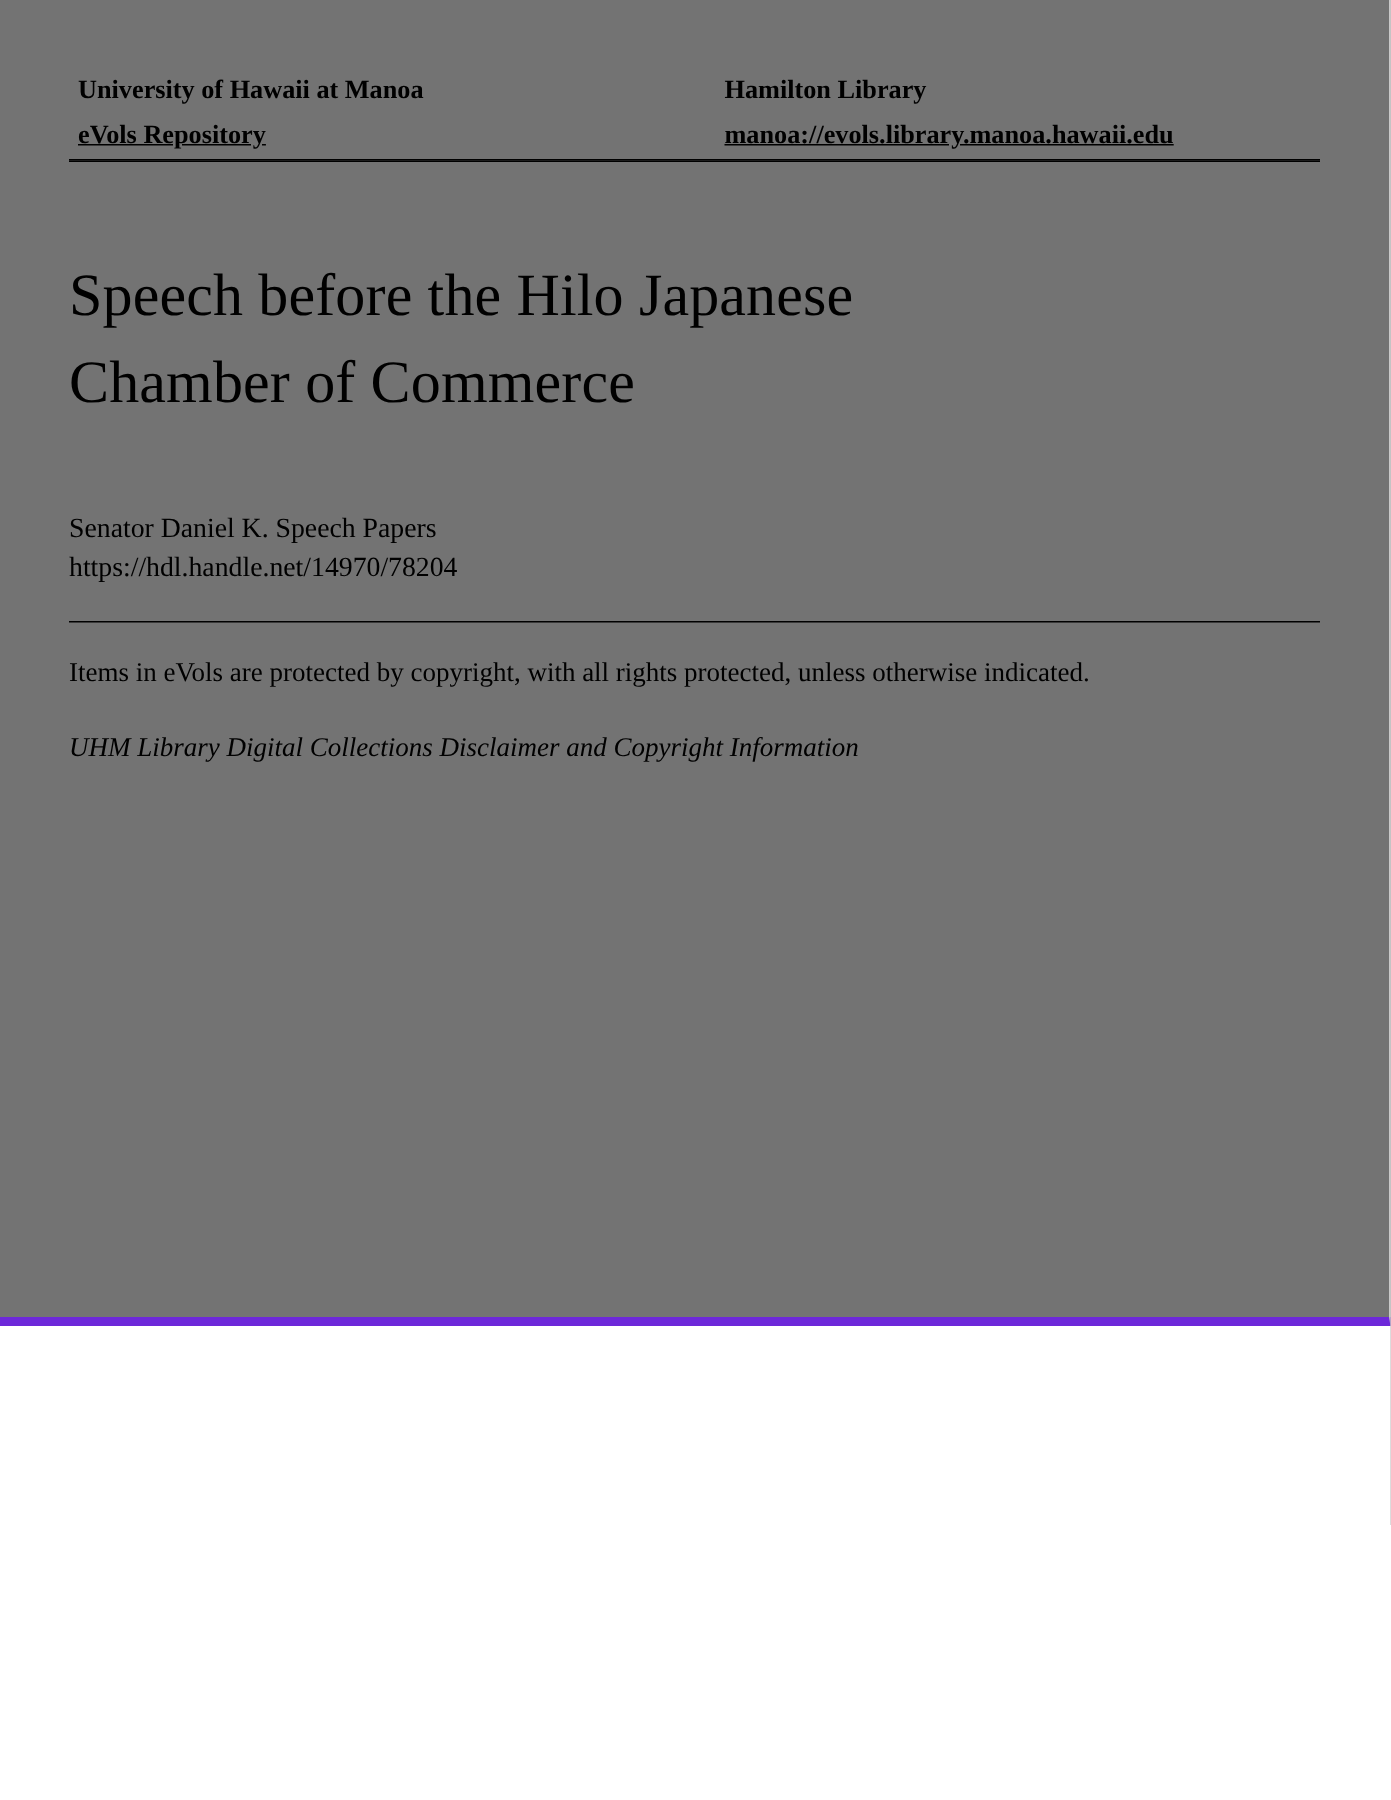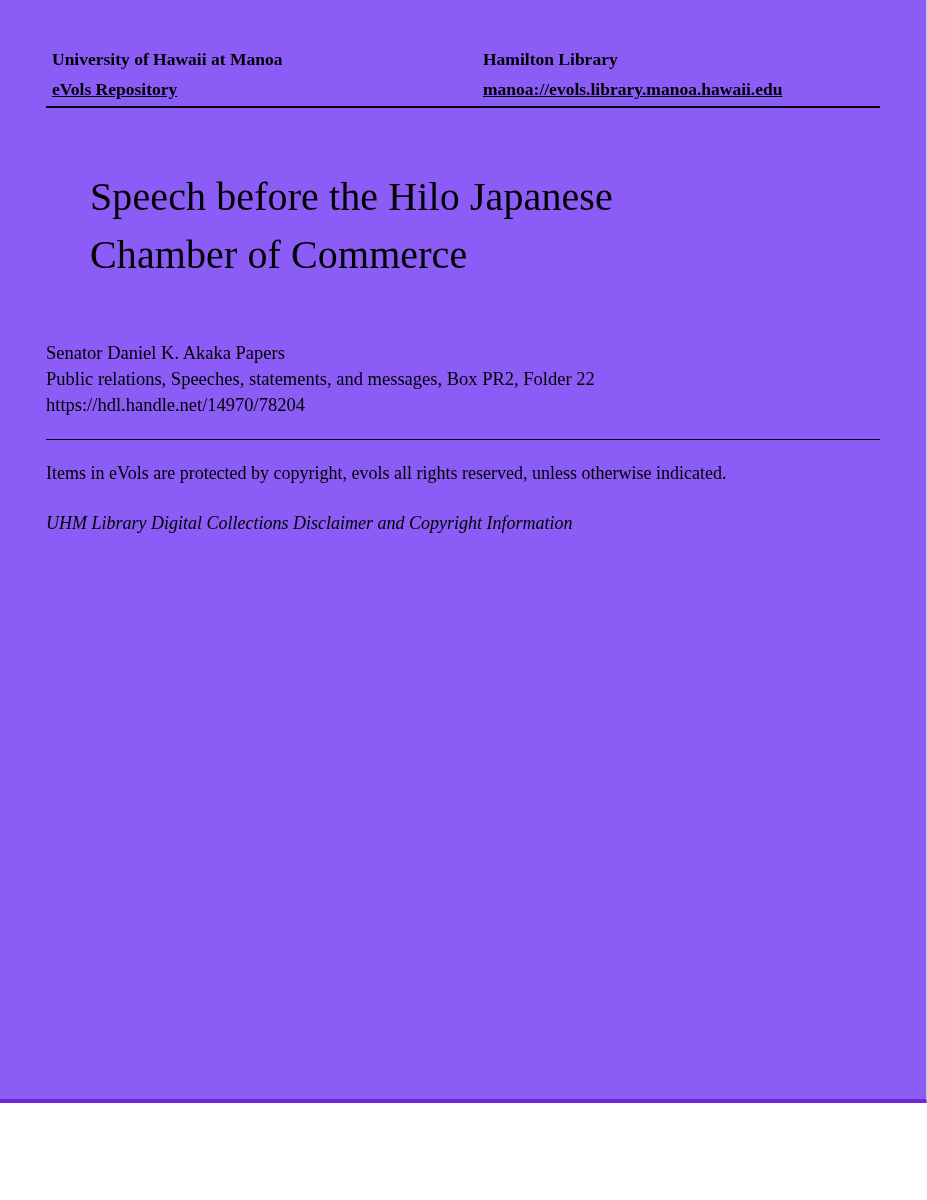--- a/index.html
+++ b/index.html
@@ -13,25 +13,25 @@
     font-family: "Liberation Serif", "DejaVu Serif", serif;
     color: #000000;
     position: relative;
     overflow: hidden;
   }
   .page {
     position: absolute;
     top: 0;
     left: 0;
     width: 927px;
-    height: 1103px;
-    background: #8b5cf6;
+    height: 884px;
+    background: #737373;
     box-sizing: border-box;
     border-right: 1px solid #c9c9c9;
-    border-bottom: 4px solid #6d28d9;
+    border-bottom: 6px solid #6d28d9;
   }
   .content {
     position: absolute;
     left: 46px;
     top: 44px;
     width: 834px;
   }
 
   
   .header-table {
@@ -72,21 +72,20 @@
   }
 
   
   .title {
     margin-top: 60px;
     font-size: 40px;
     line-height: 58px;
     font-weight: normal;
     letter-spacing: 0.1px;
     width: 640px;
-    margin-left: 44px;
   }
 
   
   .citation {
     margin-top: 57px;
     font-size: 18.5px;
     line-height: 25.8px;
   }
   .citation div {
     white-space: nowrap;
@@ -136,25 +135,24 @@
         <td colspan="2" style="padding:0;">
           <div class="rule-strong"></div>
         </td>
       </tr>
     </tbody>
       </table>
 
     <h1 class="title">Speech before the Hilo Japanese Chamber of Commerce</h1>
 
     <div class="citation">
-      <div>Senator Daniel K. Akaka Papers</div>
-      <div>Public relations, Speeches, statements, and messages, Box PR2, Folder 22</div>
+      <div>Senator Daniel K. Speech Papers</div>
       <div>https://hdl.handle.net/14970/78204</div>
     </div>
 
     <div class="rule-rights"></div>
 
-    <div class="rights">Items in eVols are protected by copyright, evols all rights reserved, unless otherwise indicated.</div>
+    <div class="rights">Items in eVols are protected by copyright, with all rights protected, unless otherwise indicated.</div>
 
     <div class="disclaimer">UHM Library Digital Collections Disclaimer and Copyright Information</div>
 
   </div>
 </div>
 
 </body></html>

